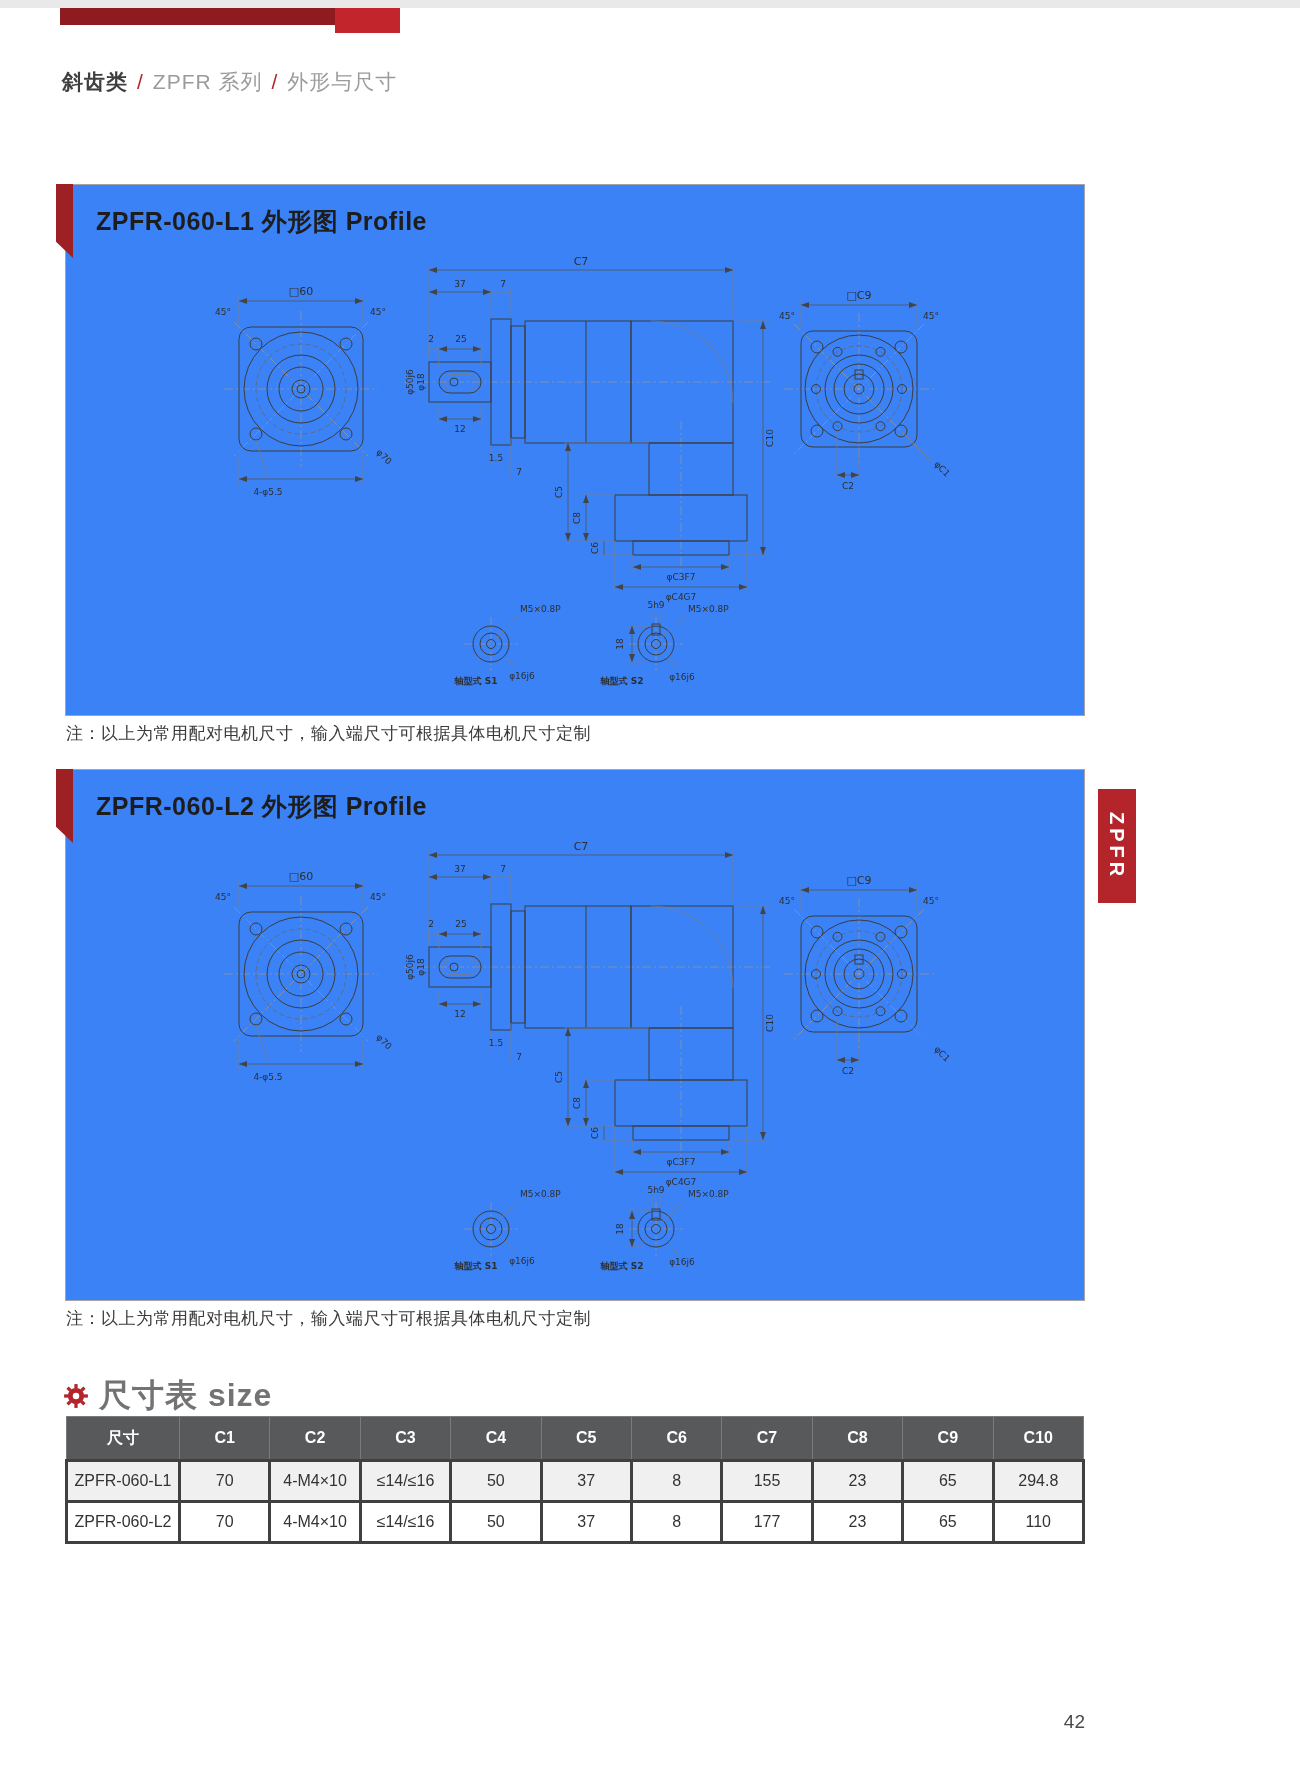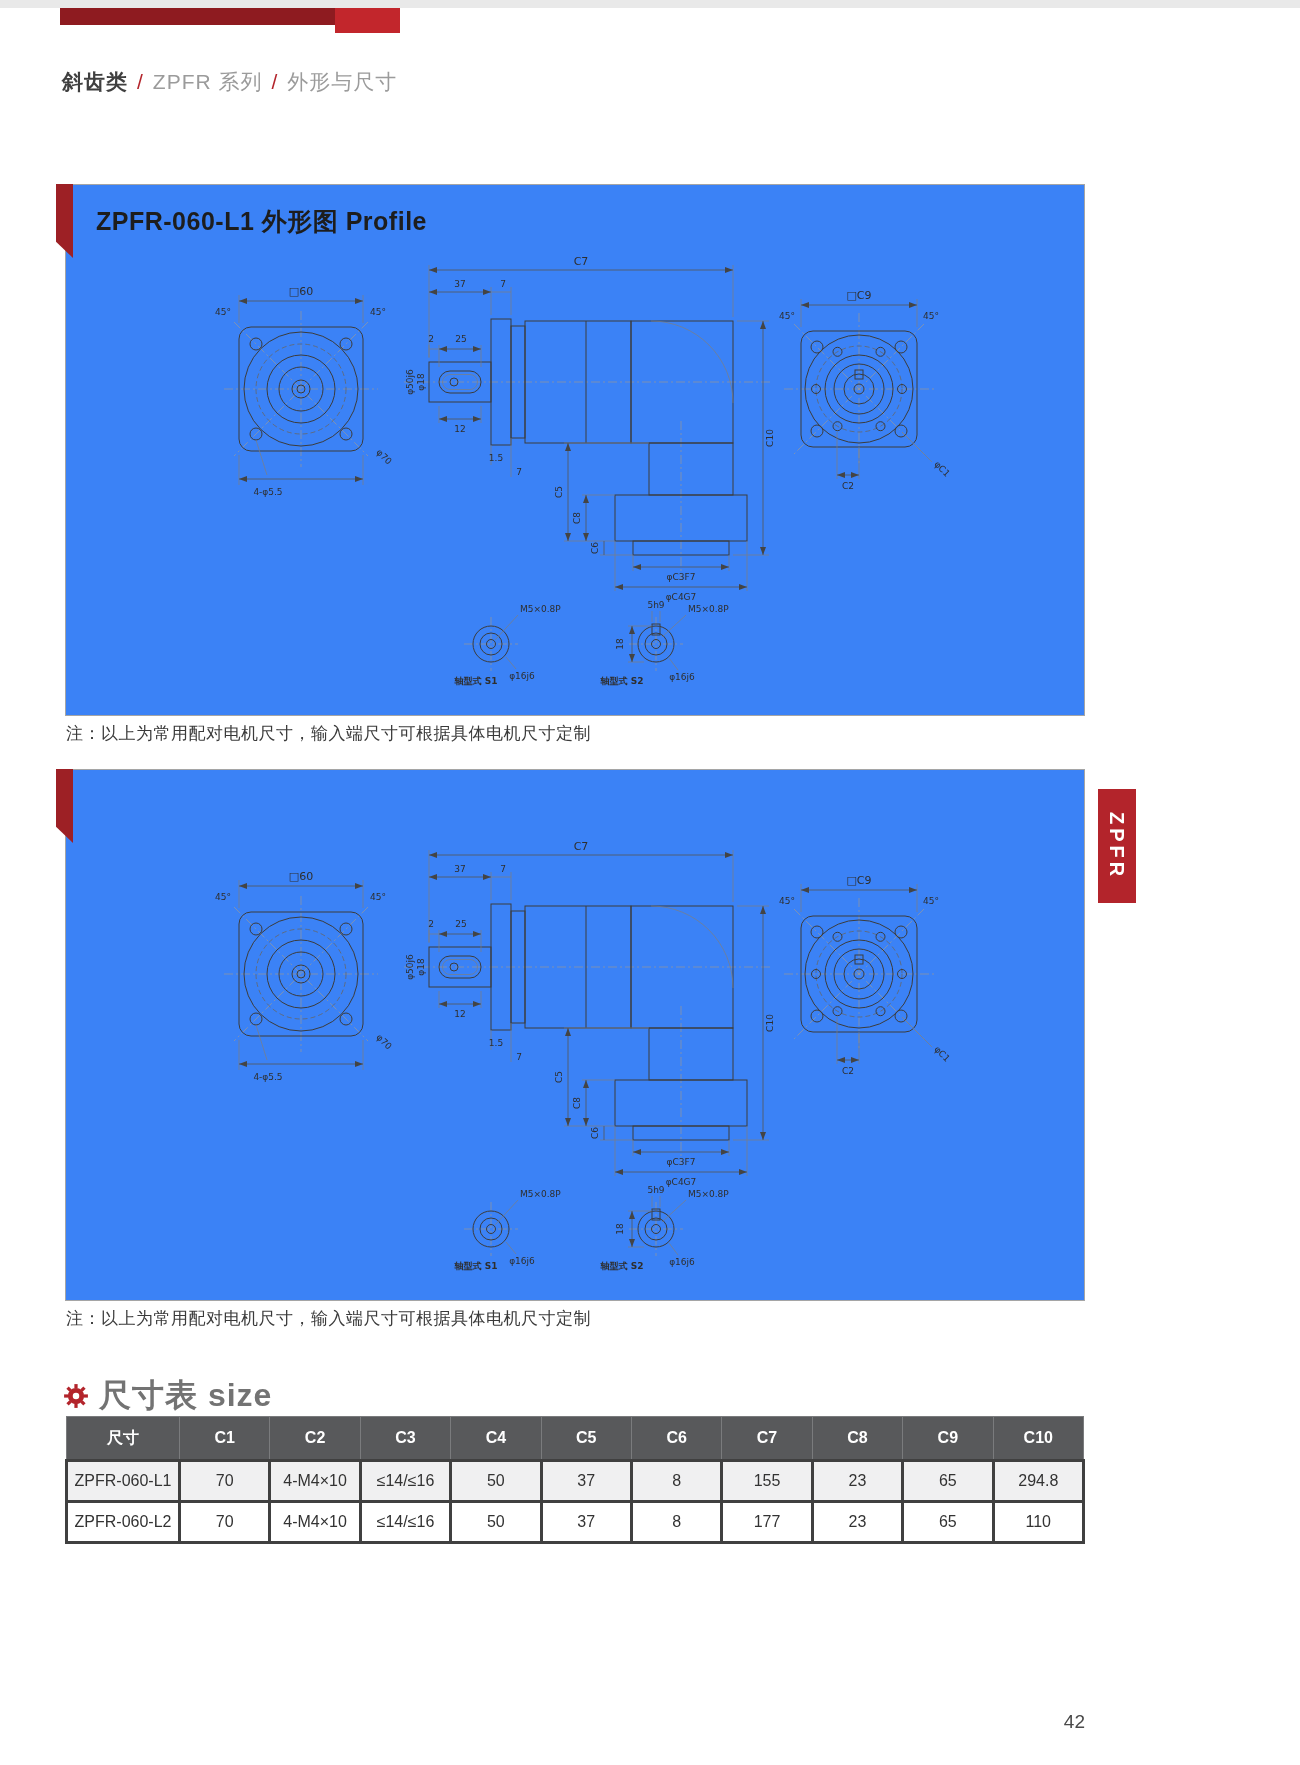--- a/index.html
+++ b/index.html
@@ -261,20 +261,21 @@
       <line class="thin" x1="603" y1="409" x2="612" y2="421"></line>
       <text class="sm" x="616" y="431" text-anchor="middle">φ16j6</text>
     </g>
   </svg>
 </div>
   </section>
   <p class="note note-1">注：以上为常用配对电机尺寸，输入端尺寸可根据具体电机尺寸定制</p>
 
   <section class="panel panel-2">
     <div class="panel-accent"></div>
+    <h2 class="panel-title">ZPFR-060-L2 外形图 Profile</h2>
     <div class="drawing-slot">
   <svg class="tdwg" viewBox="0 0 1018 462" xmlns="http://www.w3.org/2000/svg">
     <defs>
       <marker id="aE" markerWidth="9" markerHeight="8" refX="8" refY="3" orient="auto" markerUnits="userSpaceOnUse">
               <path d="M0,0 L8,3 L0,6 Z" fill="#444"></path>
             </marker>
       <marker id="aS" markerWidth="9" markerHeight="8" refX="0" refY="3" orient="auto" markerUnits="userSpaceOnUse">
               <path d="M8,0 L0,3 L8,6 Z" fill="#444"></path>
             </marker>
     </defs>

